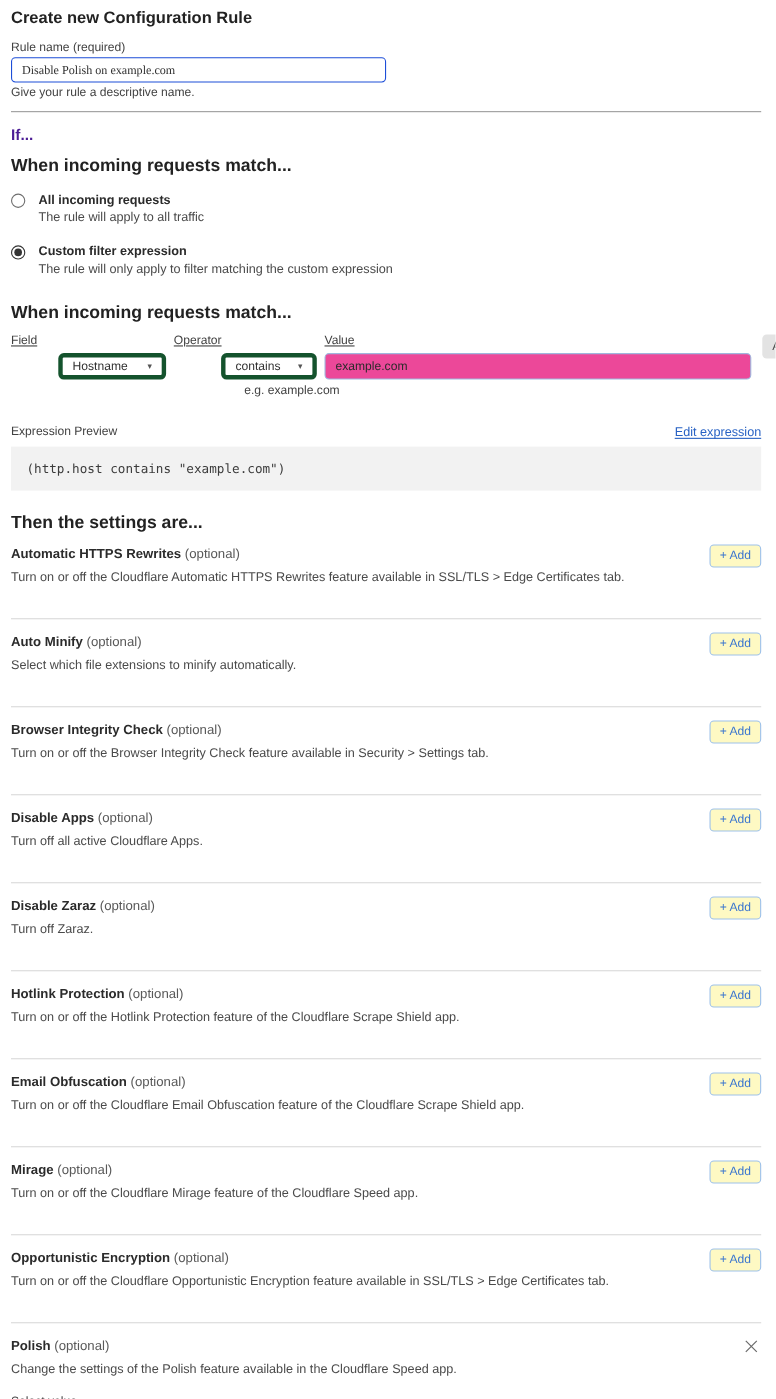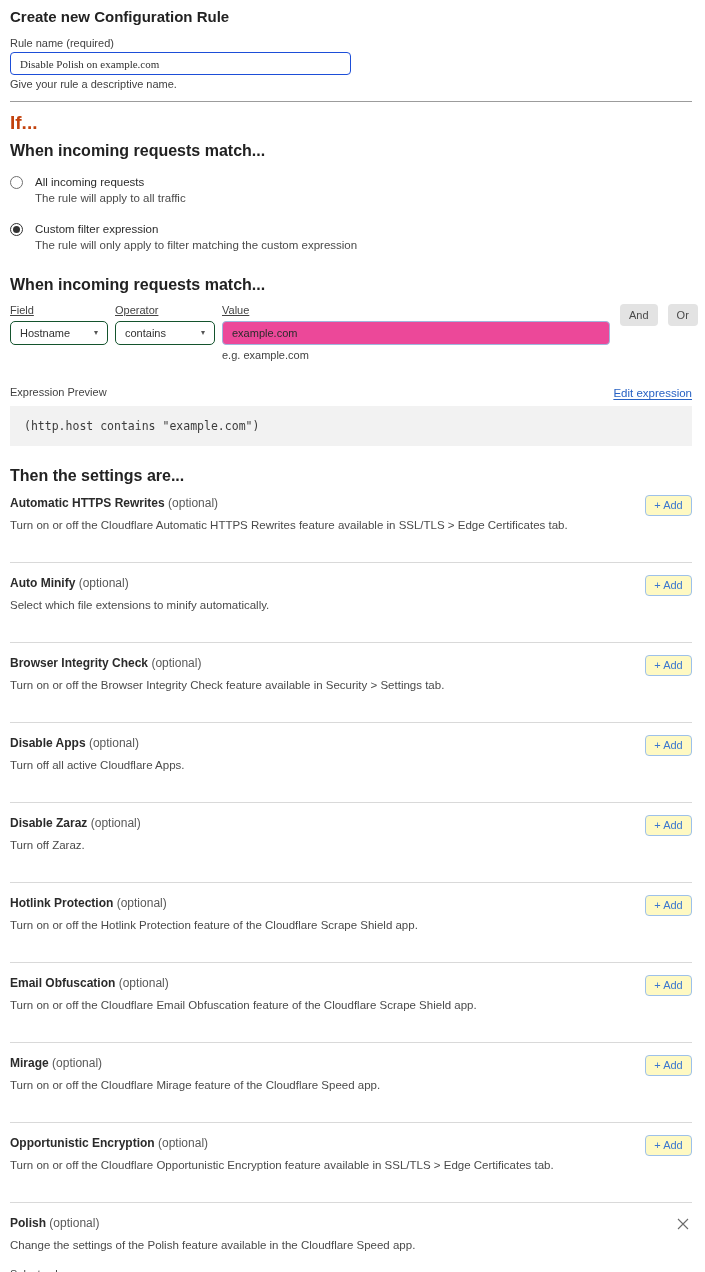--- a/index.html
+++ b/index.html
@@ -20,50 +20,50 @@
   .rule-name-input {
     display:block; width:341px; height:23px; margin-top:2px;
     border:1px solid #1d4ed8; border-radius:4px;
     padding:0 9px; font-size:11px; color:#313131;
     font-family:Liberation Serif, serif;
     background:#fff; outline:none;
   }
 
   .divider-strong { border:none; border-top:1px solid #9c9c9c; margin-top:10px; }
 
-  h2.if-heading { font-size:19px; font-weight:700; color:#c2410c; margin-top:12px; line-height:17px; }
+  h2.if-heading { font-size:14px; font-weight:700; color:#4c1d95; margin-top:12px; line-height:17px; }
   .bold-label { font-size:16px; font-weight:700; color:#222; line-height:14px; }
   .mt13 { margin-top:13px; }
   .mt26 { margin-top:26px; }
 
   
   .radio-row { display:flex; align-items:flex-start; margin-top:17px; cursor:pointer; }
   .radio-row:first-of-type { margin-top:15px; }
   .radio-circle {
     width:13px; height:13px; border:1px solid #6f6f6f; border-radius:50%;
     margin:1px 12px 0 0; flex:0 0 auto; position:relative; background:#fff;
   }
   .radio-row.selected .radio-circle { border-color:#333; }
   .radio-row.selected .radio-circle::after {
     content:""; position:absolute; left:2px; top:2px; width:7px; height:7px;
     border-radius:50%; background:#333;
   }
-  .radio-label { display:block; font-size:11.5px; font-weight:400; color:#2b2b2b; line-height:14px; }
+  .radio-label { display:block; font-size:11.5px; font-weight:700; color:#2b2b2b; line-height:14px; }
   .radio-desc { display:block; font-size:11.5px; color:#4a4a4a; line-height:14px; margin-top:2px; }
 
   
   .builder-row { display:flex; align-items:flex-end; margin-top:12px; }
   .builder-col .field-label { margin-bottom:4px;text-decoration:underline; }
   .select-box {
-    height:24px; border:1px solid #14532d; border-radius:5px; background:#fff;
+    height:24px; border:4px solid #14532d; border-radius:5px; background:#fff;
     display:flex; align-items:center; justify-content:space-between;
-    padding:0 9px; font-size:11px; color:#313131; cursor:pointer;
+    padding:0 9px; font-size:11px; color:#313131; cursor:pointer;margin-left:43px;
   }
   .select-field { width:98px; margin-right:7px; }
-  .select-operator { width:100px; margin-right:7px; }
+  .select-operator { width:87px; margin-right:7px; }
   .caret { font-size:8px; color:#555; line-height:1; }
   .value-col { flex:1 1 auto; }
   .value-input {
     width:388px; height:24px; display:block;
     background:#ec4899; border:1px solid #9fb6dd; border-radius:4px;
     padding:0 9px; font-size:11px; color:#2b2b2b;
     font-family:"Liberation Sans", sans-serif; outline:none;
   }
   .connector-btn {
     height:22px; padding:0 9px; margin-left:10px; margin-bottom:19px;

